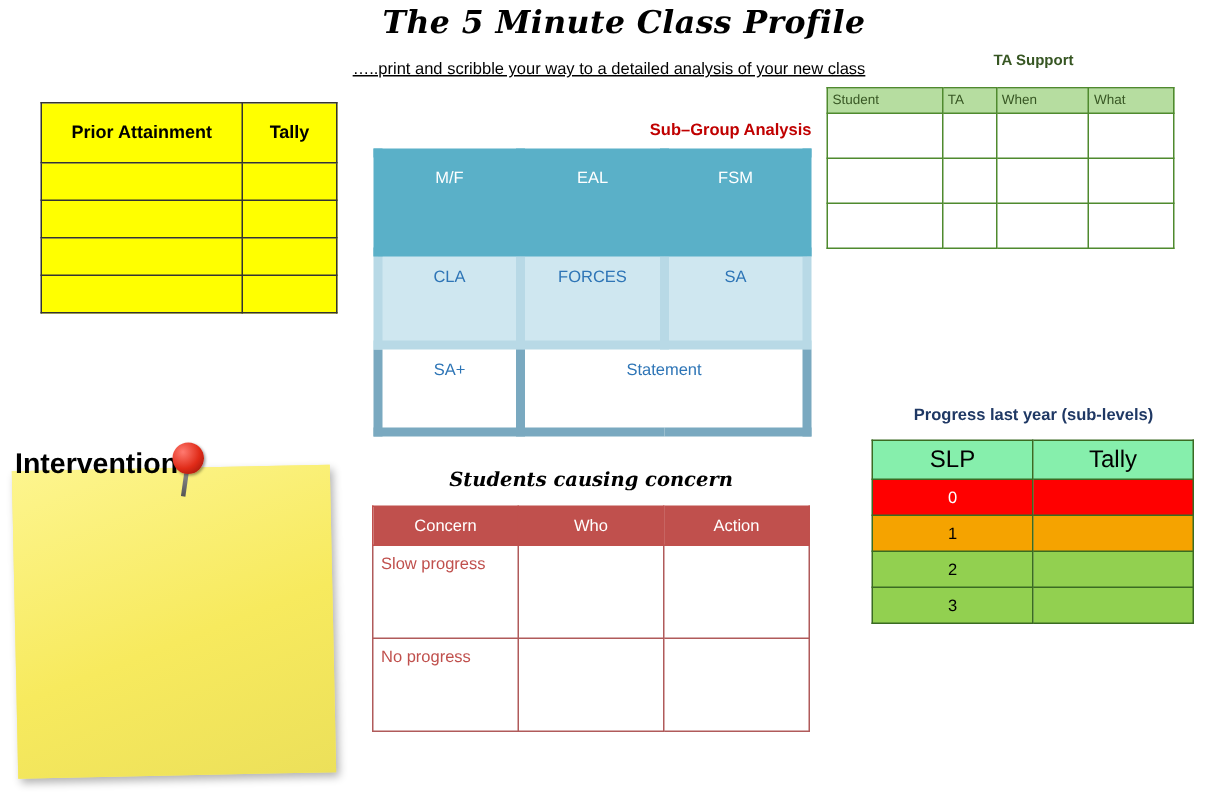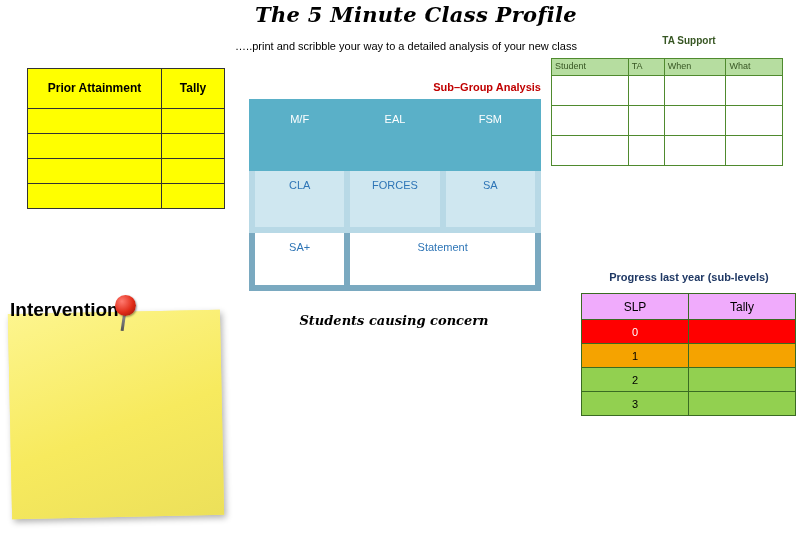--- a/index.html
+++ b/index.html
@@ -31,20 +31,21 @@
     letter-spacing: 0.3px;
     padding-left: 20px;
   }
   #subtitle {
     position: absolute;
     left: 0; top: 40px;
     width: 812px;
     text-align: center;
     font-size: 11px;
     color: #000000;
+    text-decoration: underline;
   }
 
   
   #prior-attainment {
     position: absolute;
     left: 27px; top: 68px;
     width: 198px;
     border-collapse: collapse;
   }
   #prior-attainment td {
@@ -235,23 +236,23 @@
   #progress td {
     border: 1px solid #3a6b22;
     height: 24px;
     text-align: center;
     vertical-align: middle;
     font-size: 11px;
     color: #000000;
     width: 50%;
   }
   #progress tr.head td {
-    background: #f0abfc;
+    background: #86efac;
     height: 26px;
-    font-size: 12px;
+    font-size: 16px;
   }
   #progress tr.r0 td { background: #ff0000; color: #ffffff; }
   #progress tr.r1 td { background: #f5a300; }
   #progress tr.r2 td { background: #92d050; }
   #progress tr.r3 td { background: #92d050; }
 </style>
 </head>
 <body>
 
 <div id="page">
@@ -335,20 +336,39 @@
     </table>
 
   <div id="postit"></div>
   <div id="intervention-label">Intervention</div>
   <div id="pin">
     <div class="pin-needle"></div>
     <div class="pin-head"></div>
   </div>
 
   <div id="concern-title">Students causing concern</div>
+  <table id="concern">
+    <tbody>
+        <tr class="head">
+      <td>Concern</td>
+      <td>Who</td>
+      <td>Action</td>
+    </tr>
+    <tr>
+      <td>Slow progress</td>
+      <td></td>
+      <td></td>
+    </tr>
+    <tr>
+      <td>No progress</td>
+      <td></td>
+      <td></td>
+    </tr>
+  </tbody>
+    </table>
 
   <div id="progress-title">Progress last year (sub-levels)</div>
   <table id="progress">
     <tbody>
         <tr class="head">
       <td>SLP</td>
       <td>Tally</td>
     </tr>
     <tr class="r0">
       <td>0</td>

